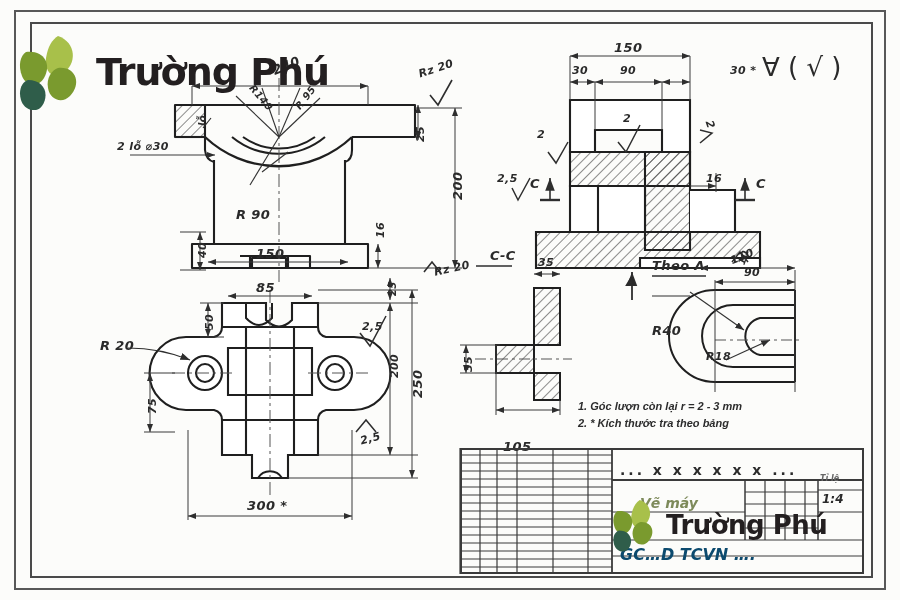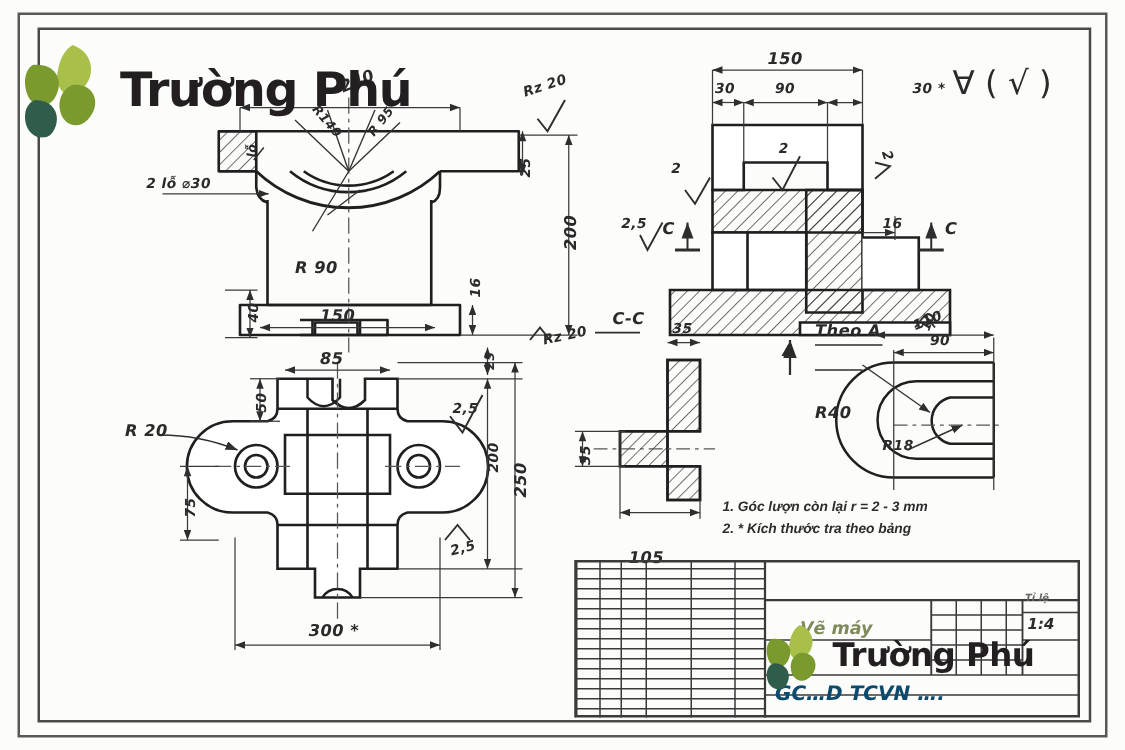--- a/index.html
+++ b/index.html
@@ -424,20 +424,21 @@
   <div class="dim sm" style="left:706px;top:350px;">R18</div>
   <div class="dim sm" style="left:744px;top:266px;">90</div>
   <div class="dim sm" style="left:730px;top:250px;transform:rotate(-22deg);">110</div>
 
   <div class="notes">
     <div>1. Góc lượn còn lại r = 2 - 3 mm</div>
     <div>2. * Kích thước tra theo bảng</div>
   </div>
 
   <div class="tb"></div>
+  <div class="tb-txt tb-code">... x x x x x x ...</div>
   <div class="tb-txt tb-name">Vẽ máy</div>
   <div class="tb-txt tb-std">GC…D TCVN ….</div>
   <div class="tb-txt tb-scalelbl">Tỉ lệ</div>
   <div class="tb-txt tb-scale">1:4</div>
 
   <div class="wm wm-a">
     <svg width="72" height="76" viewBox="0 0 72 76">
       <path d="M40,2 C58,8 60,30 44,40 C34,46 26,36 28,24 C30,12 34,6 40,2 Z" fill="#a8c04a"></path>
       <path d="M8,18 C26,16 34,30 26,44 C20,54 8,52 4,42 C0,32 2,22 8,18 Z" fill="#7a9a2e"></path>
       <path d="M40,34 C58,32 64,50 52,62 C44,70 32,66 30,54 C28,44 34,36 40,34 Z" fill="#7a9a2e"></path>

